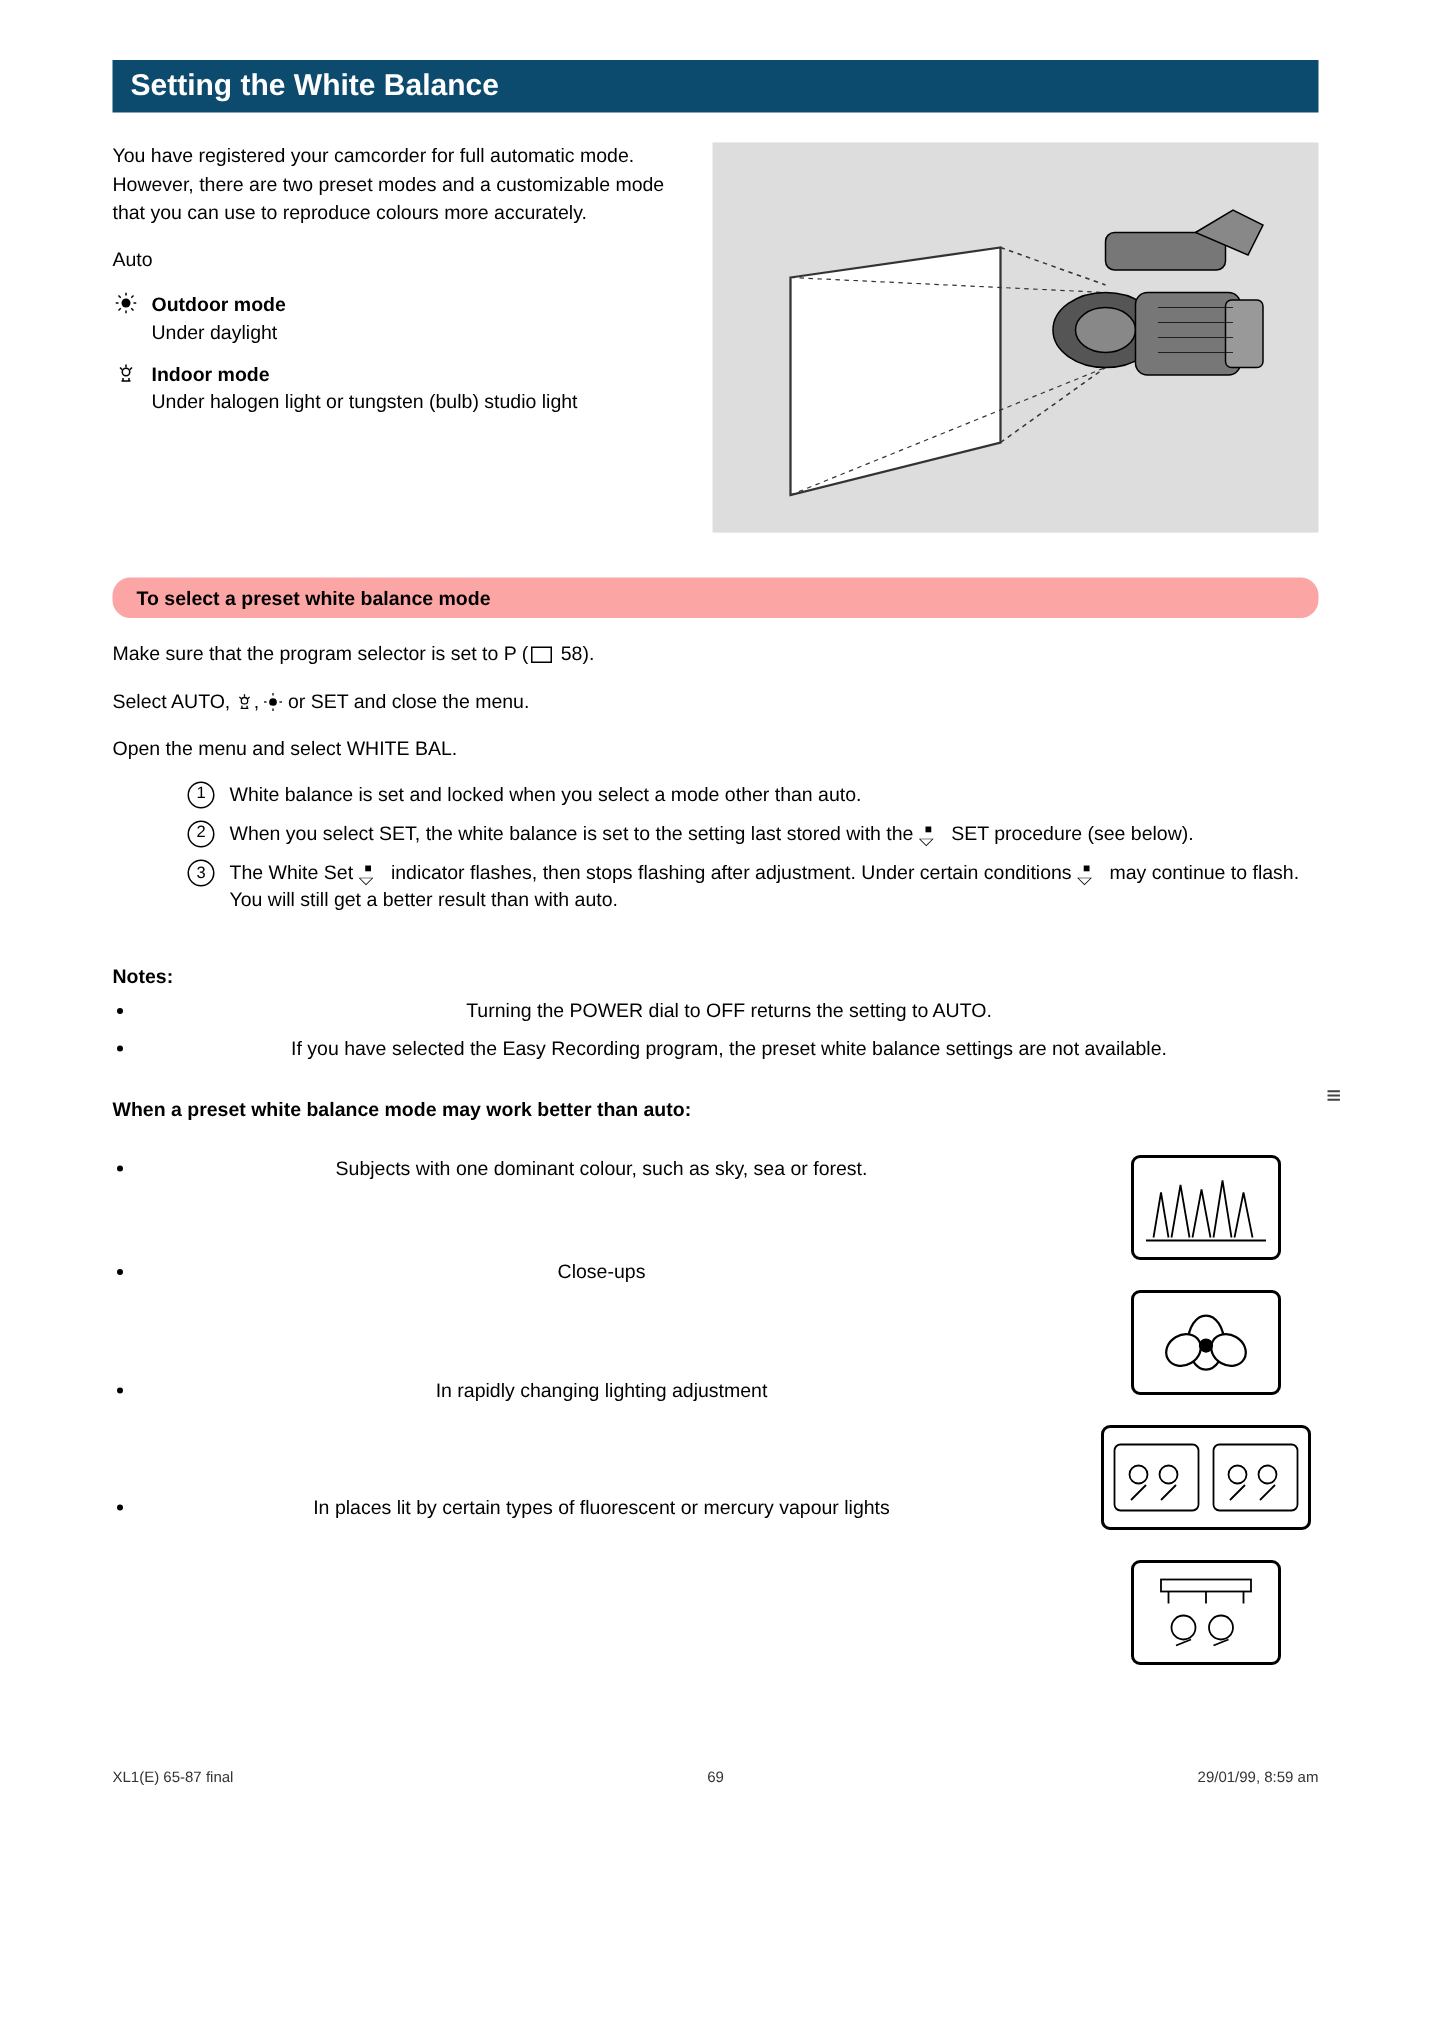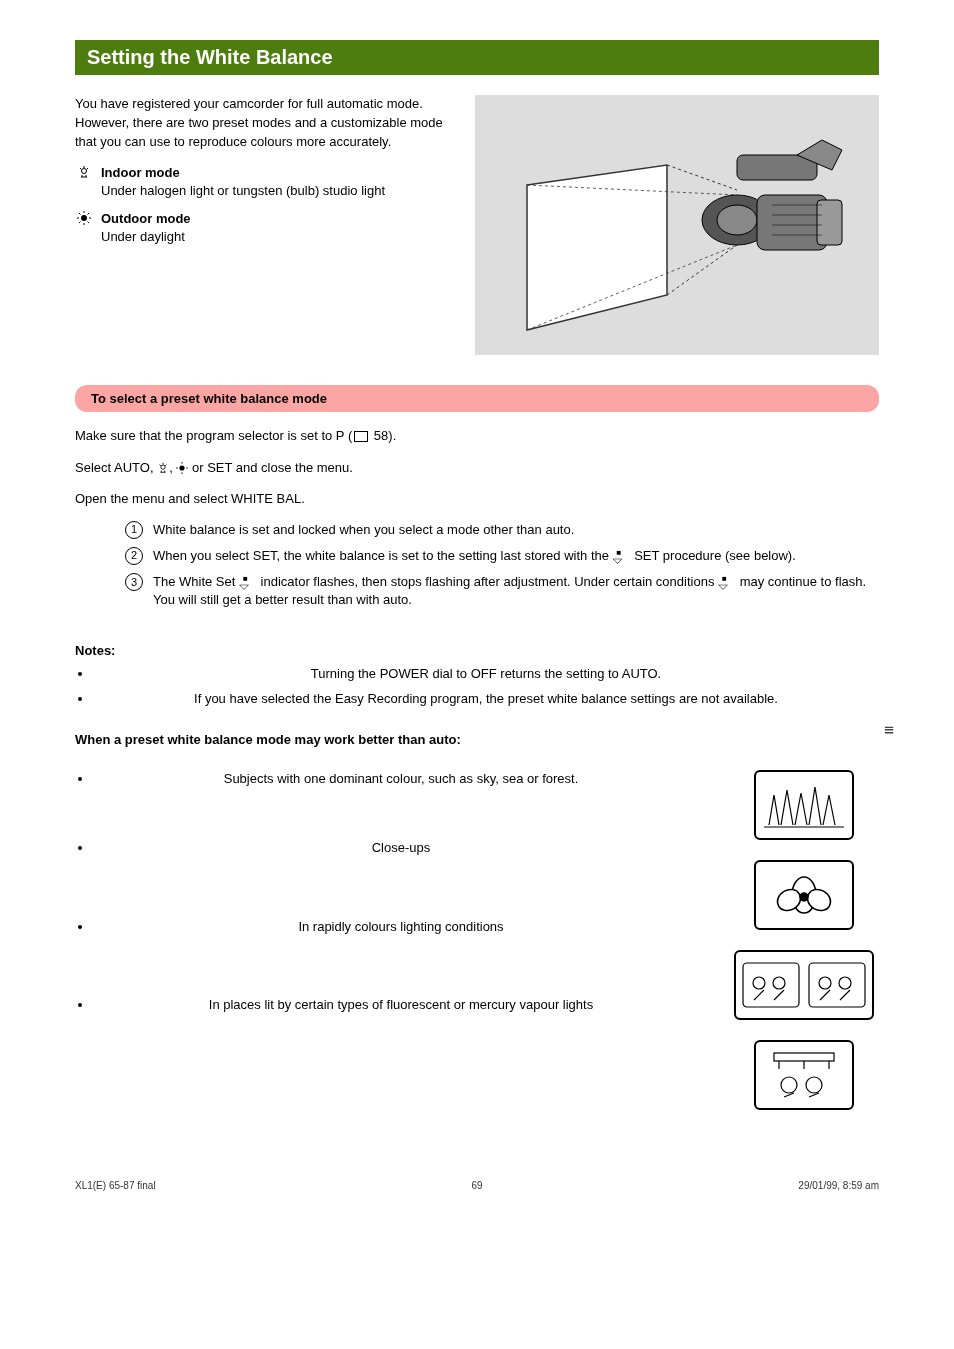--- a/index.html
+++ b/index.html
@@ -9,21 +9,21 @@
       width: 954px;
       margin: 0 auto;
       position: relative;
       color: #000;
     }
     .page {
       padding: 40px 75px 50px 75px;
       position: relative;
     }
     .title-bar {
-      background: #4d7c0f;
+      background: #0c4a6e;
       color: #fff;
       padding: 6px 12px;
       font-weight: bold;
       font-size: 20px;
       margin-bottom: 20px;
     }
     .top-section {
       display: flex;
       gap: 20px;
       margin-bottom: 30px;
@@ -195,52 +195,53 @@
 </head>
 <body>
 
 <div class="page">
 
   <div class="title-bar">Setting the White Balance</div>
 
   <div class="top-section">
     <div class="top-left">
       <p>You have registered your camcorder for full automatic mode. However, there are two preset modes and a customizable mode that you can use to reproduce colours more accurately.</p>
+      <p class="intro-line">Auto</p>
       <ul class="icon-list">
-        <li>
-          <span class="icon-box">
-            <svg width="14" height="14" viewBox="0 0 14 14">
-                <circle cx="7" cy="6" r="2.5" fill="none" stroke="#000" stroke-width="1"></circle>
-                <path d="M7 1 L7 3 M3 3 L4.5 4.5 M11 3 L9.5 4.5 M5 10 L5 12 M9 10 L9 12 M4 12 L10 12" stroke="#000" stroke-width="1"></path>
-              </svg>
-          </span>
-          <span class="step-text">
-            <b>Indoor mode</b><br>
-            <span>Under halogen light or tungsten (bulb) studio light</span>
-          </span>
-        </li>
         <li>
           <span class="icon-box">
             <svg width="14" height="14" viewBox="0 0 14 14">
                 <circle cx="7" cy="7" r="3" fill="#000"></circle>
                 <g stroke="#000" stroke-width="1">
                   <line x1="7" y1="0" x2="7" y2="2"></line>
                   <line x1="7" y1="12" x2="7" y2="14"></line>
                   <line x1="0" y1="7" x2="2" y2="7"></line>
                   <line x1="12" y1="7" x2="14" y2="7"></line>
                   <line x1="2" y1="2" x2="3.5" y2="3.5"></line>
                   <line x1="10.5" y1="10.5" x2="12" y2="12"></line>
                   <line x1="12" y1="2" x2="10.5" y2="3.5"></line>
                   <line x1="3.5" y1="10.5" x2="2" y2="12"></line>
                 </g>
               </svg>
           </span>
           <span class="step-text">
             <b>Outdoor mode</b><br>
             <span>Under daylight</span>
+          </span>
+        </li>
+        <li>
+          <span class="icon-box">
+            <svg width="14" height="14" viewBox="0 0 14 14">
+                <circle cx="7" cy="6" r="2.5" fill="none" stroke="#000" stroke-width="1"></circle>
+                <path d="M7 1 L7 3 M3 3 L4.5 4.5 M11 3 L9.5 4.5 M5 10 L5 12 M9 10 L9 12 M4 12 L10 12" stroke="#000" stroke-width="1"></path>
+              </svg>
+          </span>
+          <span class="step-text">
+            <b>Indoor mode</b><br>
+            <span>Under halogen light or tungsten (bulb) studio light</span>
           </span>
         </li>
       </ul>
     </div>
     <div class="top-right">
       <svg class="camcorder-svg" viewBox="0 0 400 260">
         <rect x="0" y="0" width="400" height="260" fill="#ddd"></rect>
         <polygon points="50,90 190,70 190,200 50,235" fill="#fff" stroke="#333" stroke-width="1.5"></polygon>
         <line x1="190" y1="70" x2="260" y2="95" stroke="#333" stroke-width="1" stroke-dasharray="3,3"></line>
         <line x1="190" y1="200" x2="260" y2="150" stroke="#333" stroke-width="1" stroke-dasharray="3,3"></line>
@@ -306,21 +307,21 @@
           <li>If you have selected the Easy Recording program, the preset white balance settings are not available.</li>
         </ul>
       </div>
 
       <div class="note-title" style="margin-top:22px">When a preset white balance mode may work better than auto:</div>
       <div class="bottom-grid">
         <div class="bottom-text">
           <ul class="note-list">
             <li style="margin-bottom:50px">Subjects with one dominant colour, such as sky, sea or forest.</li>
             <li style="margin-bottom:60px">Close-ups</li>
-            <li style="margin-bottom:60px">In rapidly colours lighting conditions</li>
+            <li style="margin-bottom:60px">In rapidly changing lighting adjustment</li>
             <li>In places lit by certain types of fluorescent or mercury vapour lights</li>
           </ul>
         </div>
         <div class="bottom-images">
           <div class="thumb">
             <svg width="90" height="60" viewBox="0 0 90 60">
                 <g stroke="#000" stroke-width="1.2" fill="none">
                   <path d="M10 50 L15 20 L20 50 M22 50 L28 15 L34 50 M36 50 L42 18 L48 50 M50 50 L56 12 L62 50 M64 50 L70 20 L76 50"></path>
                   <line x1="5" y1="52" x2="85" y2="52"></line>
                 </g>

